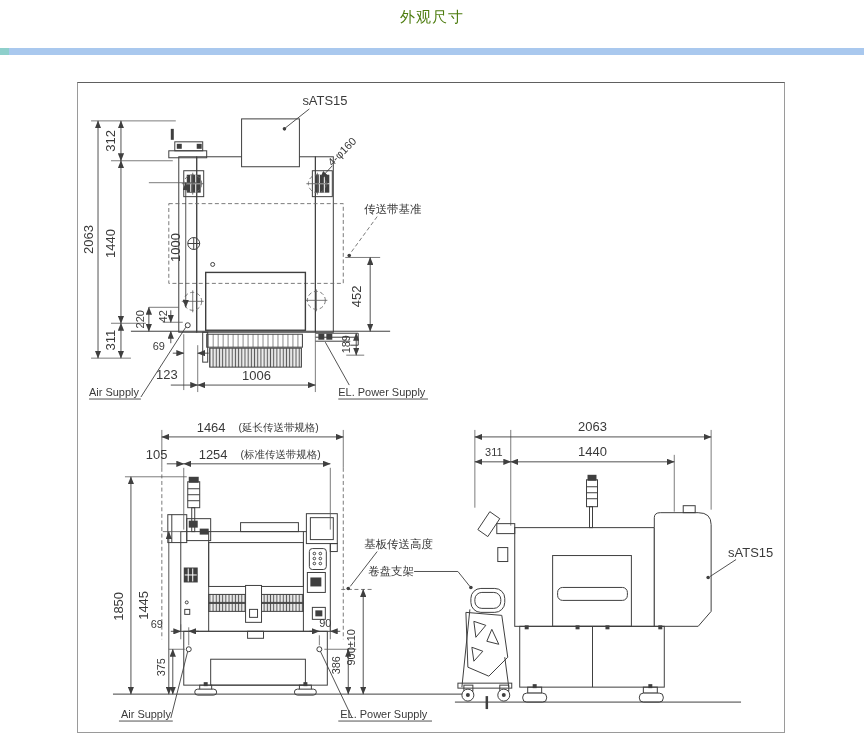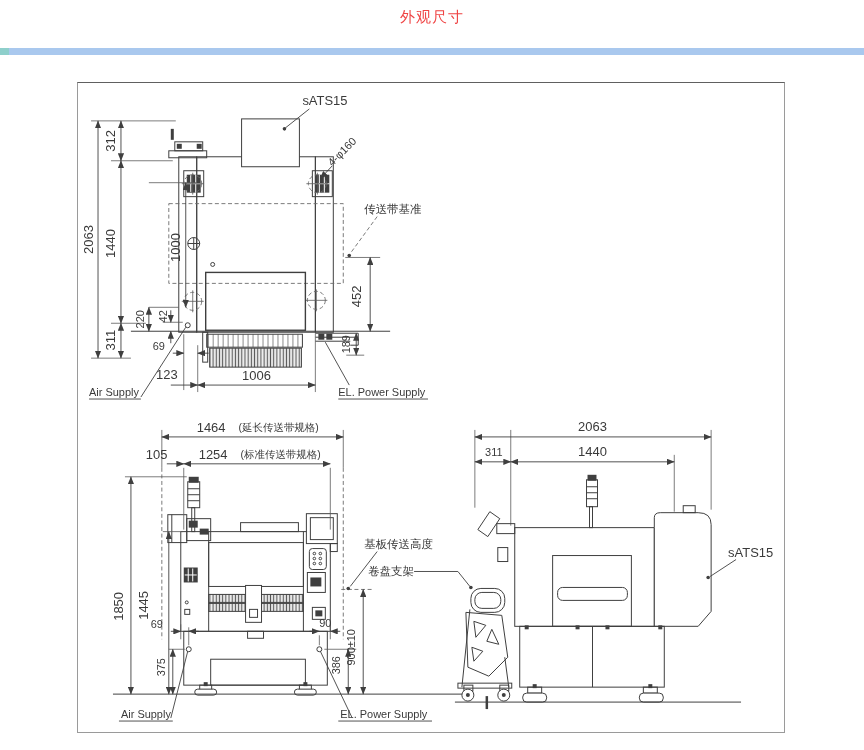--- a/index.html
+++ b/index.html
@@ -1,19 +1,19 @@
 <!DOCTYPE html>
 <html><head>
 <meta charset="utf-8">
 <style>
   html,body{margin:0;padding:0;background:#ffffff;}
   body{width:864px;height:750px;position:relative;overflow:hidden;
        font-family:"Liberation Sans",sans-serif;}
   .title{position:absolute;top:8px;left:0;width:864px;text-align:center;
-         font-size:15px;letter-spacing:1px;color:#ef4444;}
+         font-size:15px;letter-spacing:1px;color:#4d7c0f;}
   .divider{position:absolute;top:48px;left:0;width:864px;height:7px;background:#a9c8ee;}
   .divider-tip{position:absolute;left:0;top:0;width:9px;height:7px;background:#8ecfcb;}
   .frame{position:absolute;left:77px;top:82px;width:708px;height:651px;
          border:1px solid #9a9a9a;border-top-color:#606060;box-sizing:border-box;background:#fff;}
   svg{display:block;width:100%;height:100%;}
   
   .s  {stroke:#3f3f3f;stroke-width:1;fill:none;}
   .sw {stroke:#3f3f3f;stroke-width:1;fill:#ffffff;}
   .s14{stroke:#3f3f3f;stroke-width:1.4;fill:none;}
   .dk {fill:#3f3f3f;stroke:none;}

